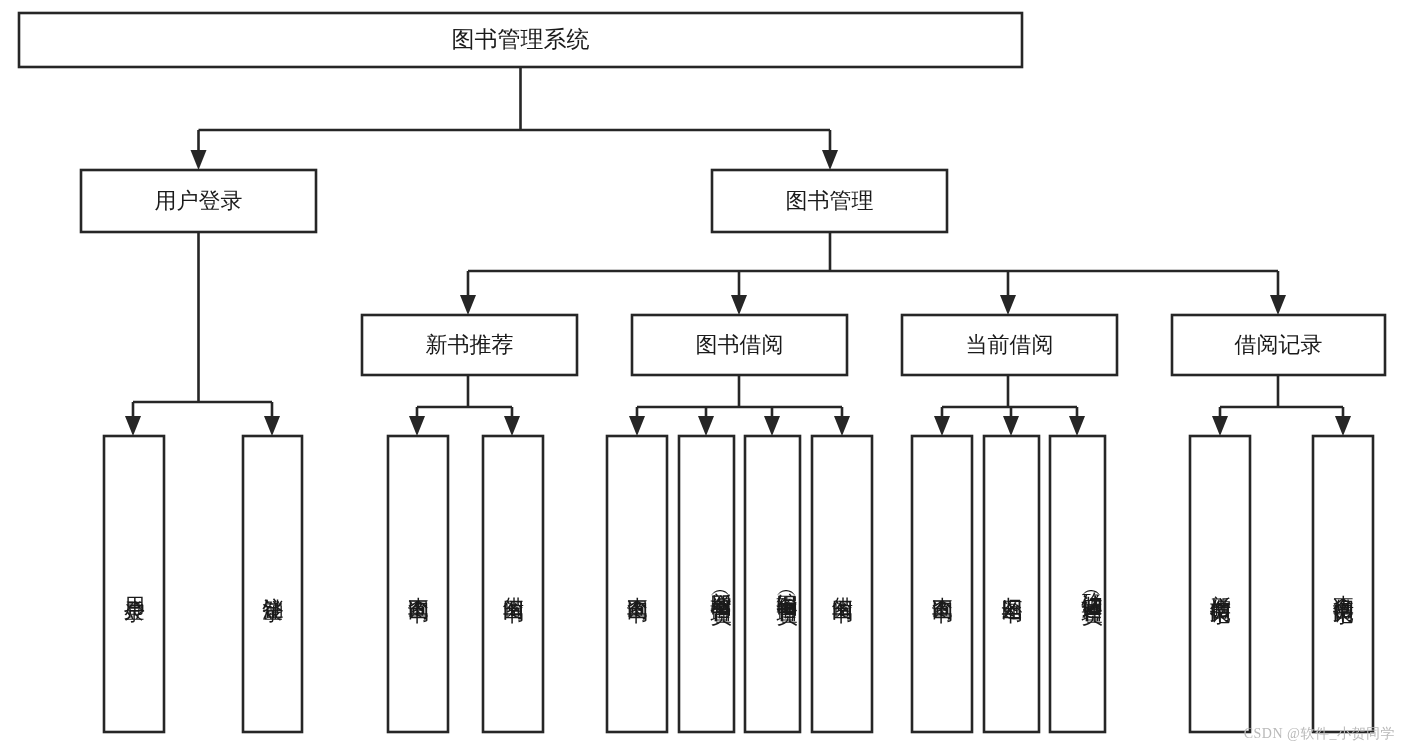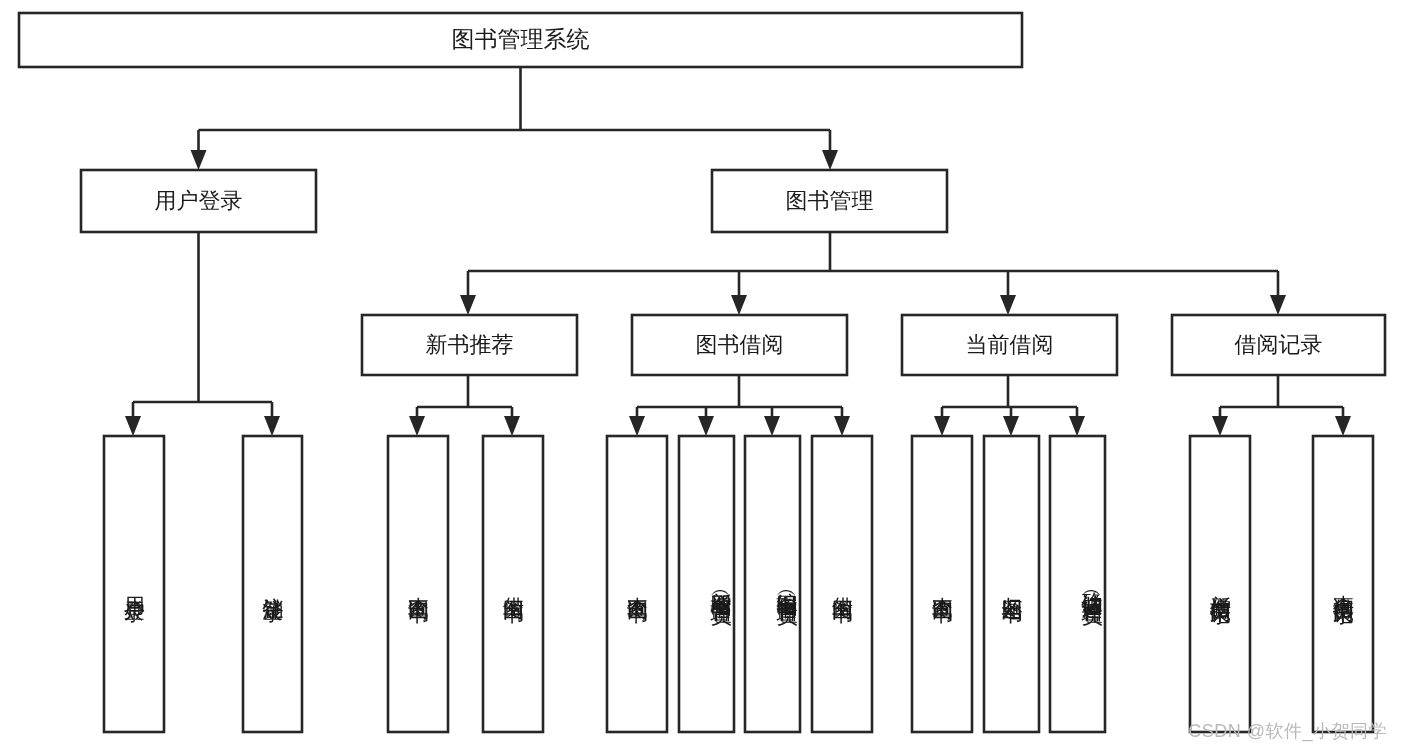--- a/index.html
+++ b/index.html
@@ -30,25 +30,25 @@
     font-size:21px;
     line-height:1.28;
     color:#1a1a1a;
     letter-spacing:2px;
     white-space:nowrap;
     pointer-events:none;
     font-family:"Liberation Sans","DejaVu Sans",sans-serif;
   }
   .watermark{
     position:absolute;
-    right:18px;
+    right:10px;
     bottom:4px;
-    font-size:18px;
+    font-size:14px;
     color:#b9b9b9;
-    font-family:Liberation Sans, sans-serif;
+    font-family:Liberation Serif, serif;
     white-space:nowrap;
     letter-spacing:0.5px;
   }
 </style>
 </head>
 <body>
 
 <div id="stage">
 
   <svg class="diagram" viewBox="0 0 1405 747">

